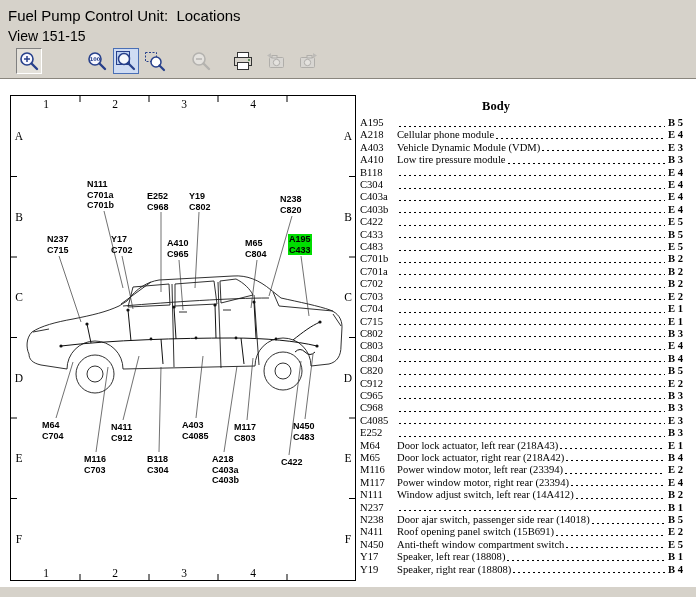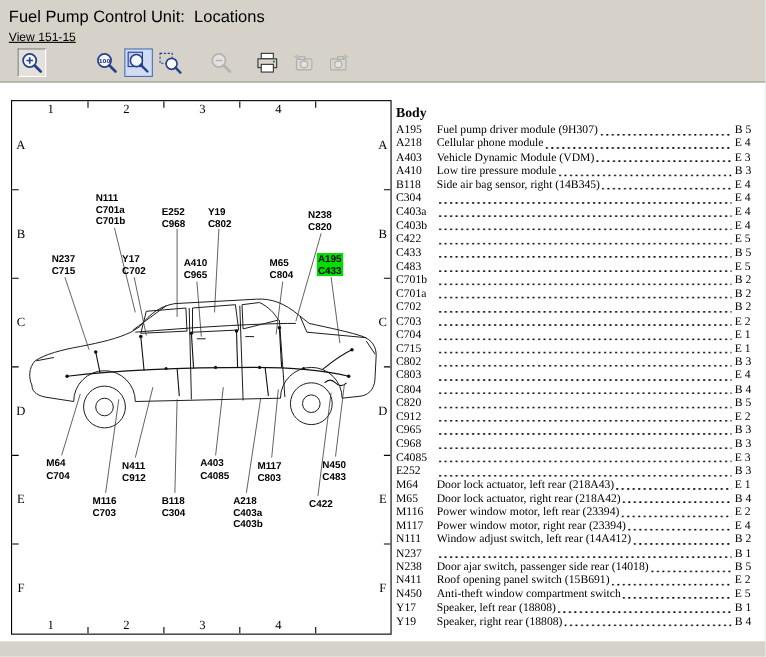--- a/index.html
+++ b/index.html
@@ -1,48 +1,48 @@
 <!DOCTYPE html>
 <html><head>
 <meta charset="utf-8">
 <style>
   * { margin:0; padding:0; box-sizing:border-box; }
   html,body { width:696px; height:597px; }
   body { background:#d6d2ca; font-family:"Liberation Sans",sans-serif; color:#000; overflow:hidden; }
 
   .header { padding:7px 0 0 8px; }
   .title  { font-size:15px; white-space:pre; }
-  .view   { font-size:11px; margin-top:4px;text-decoration:underline; }
+  .view   { font-size:14px; margin-top:4px; }
 
   .toolbar { display:flex; align-items:center; padding:3px 0 3px 16px; height:34px; }
   .tbtn { width:26px; height:26px; display:flex; align-items:center; justify-content:center;
           border:1px solid transparent; cursor:pointer; flex:none; }
   .tbtn.pressed  { border:1px solid; border-color:#808080 #ffffff #ffffff #808080; background:#e4e1da; }
   .tbtn.selected { border:1px solid #4a6fb5; background:#cfdcf3; }
   .tbtn.disabled { cursor:default; filter:grayscale(1) opacity(.55); }
   .ticon { width:22px; height:22px; display:block; }
   .ticon svg { display:block; }
 
   .content { position:relative; width:696px; height:509px; background:#fff; border-top:1px solid #8a867e; }
 
   .diagram { position:absolute; left:10px; top:16px; width:346px; height:486px; border:1px solid #000; background:#fff; }
   .diagram svg.base { position:absolute; left:0; top:0; }
   .gridlab { position:absolute; transform:translate(-50%,-50%); font:11.5px "Liberation Serif",serif; }
   .callout { position:absolute; font:bold 9px/10.5px "Liberation Sans",sans-serif; white-space:nowrap; }
   .callout.hl { padding:0 1px; }
 
   .listpanel { position:absolute; left:360px; top:20px; width:330px; }
-  .list-header { font:bold 12.5px "Liberation Serif",serif; padding-right:58px; margin-bottom:3px; }
+  .list-header { font:bold 12.5px "Liberation Serif",serif; text-align:center; padding-right:58px; margin-bottom:3px; }
   .lrow  { display:flex; height:12.42px; font:10.6px/12.42px "Liberation Serif",serif; white-space:nowrap; }
   .lcode { flex:none; width:37px; }
   .ldesc { flex:none; }
   .lead  { flex:1 1 auto; min-width:8px; margin:0 3px 0 2px;
            background-image:radial-gradient(circle at 1.2px 1.5px,#000 0.8px,transparent 1.05px);
            background-size:5px 3px; background-repeat:repeat-x; background-position:0 7.5px; }
-  .lref  { flex:none; width:22px; }
+  .lref  { flex:none; width:22px;font-weight:bold; }
 </style>
 </head>
 <body>
 
 <div class="header">
   <div class="title">Fuel Pump Control Unit:  Locations</div>
   <div class="view">View 151-15</div>
 </div>
 
 <div class="toolbar">
@@ -322,21 +322,20 @@
           <div>C422</div>
         </div>
       </div>
   </div>
 
   <div class="listpanel">
     <div class="list-header">Body</div>
     <div>
         <div class="lrow">
           <span class="lcode">A195</span>
-          <span class="ldesc">Fuel pump driver module (9H307)</span>
           <span class="lead"></span>
           <span class="lref">B 5</span>
         </div>
         <div class="lrow">
           <span class="lcode">A218</span>
           <span class="ldesc">Cellular phone module</span>
           <span class="lead"></span>
           <span class="lref">E 4</span>
         </div>
         <div class="lrow">
@@ -346,21 +345,20 @@
           <span class="lref">E 3</span>
         </div>
         <div class="lrow">
           <span class="lcode">A410</span>
           <span class="ldesc">Low tire pressure module</span>
           <span class="lead"></span>
           <span class="lref">B 3</span>
         </div>
         <div class="lrow">
           <span class="lcode">B118</span>
-          <span class="ldesc">Side air bag sensor, right (14B345)</span>
           <span class="lead"></span>
           <span class="lref">E 4</span>
         </div>
         <div class="lrow">
           <span class="lcode">C304</span>
           <span class="ldesc"></span>
           <span class="lead"></span>
           <span class="lref">E 4</span>
         </div>
         <div class="lrow">

